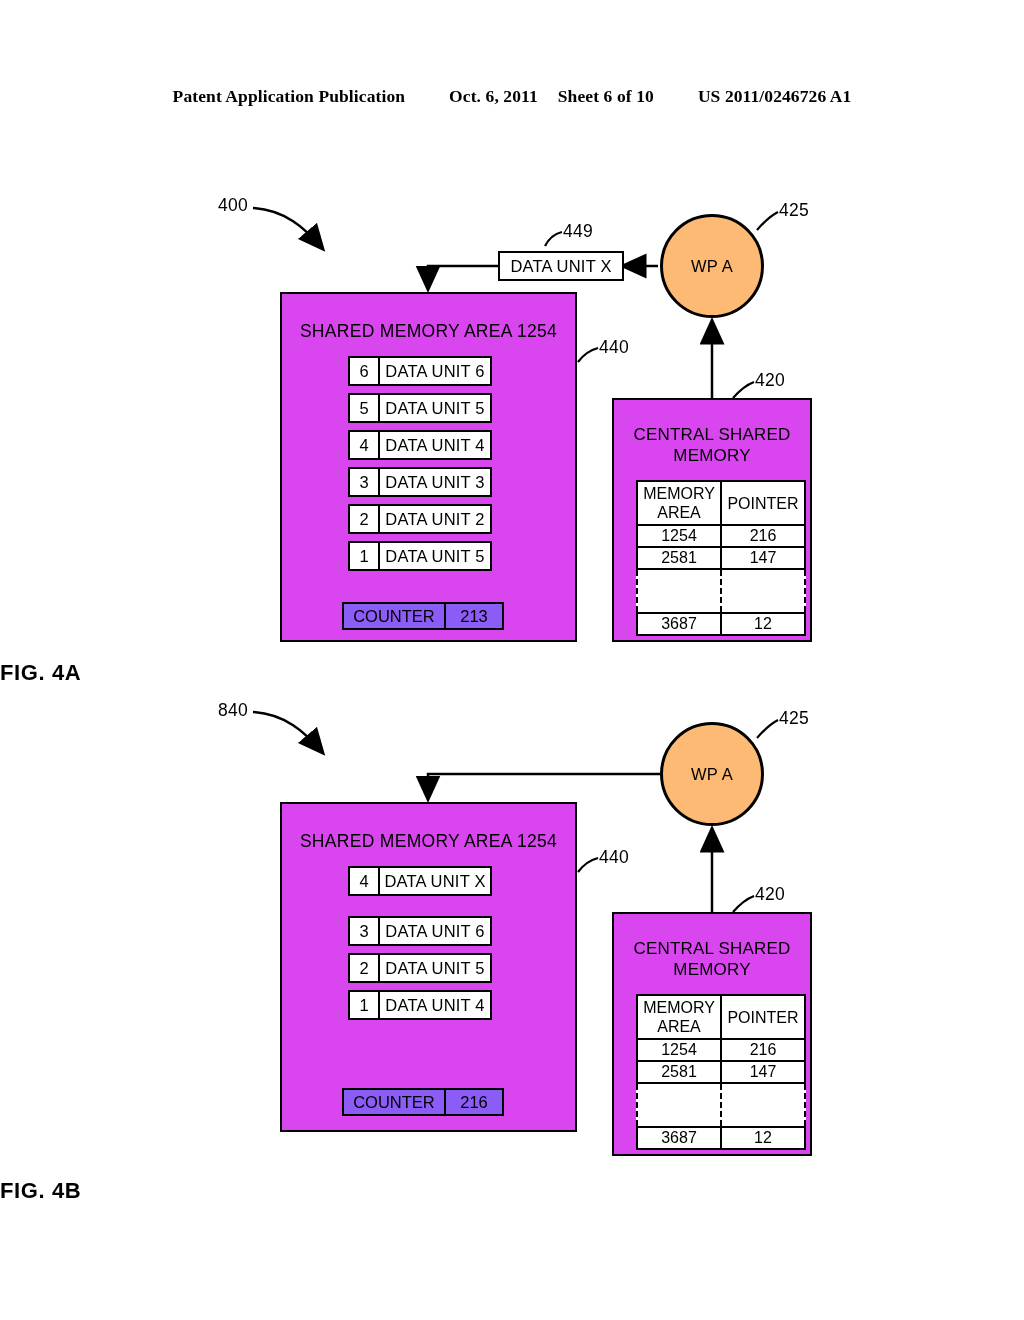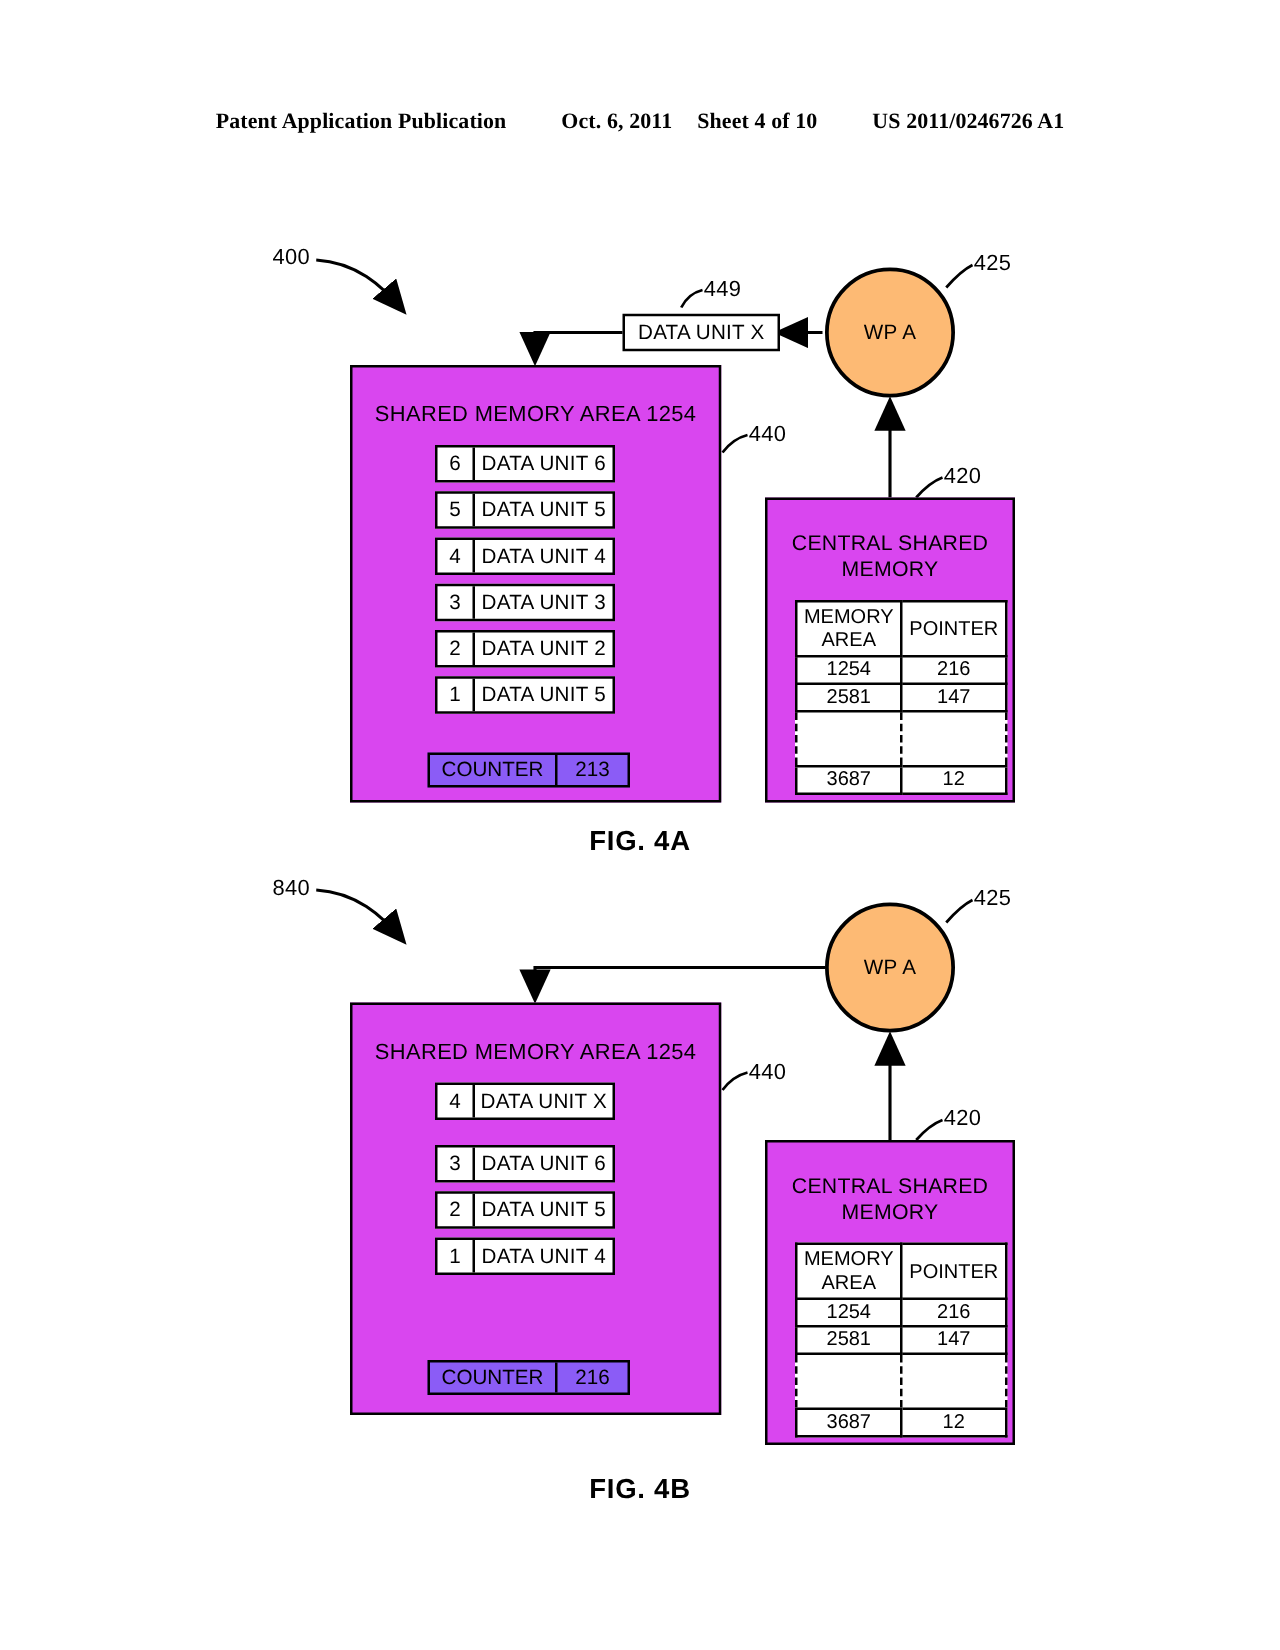--- a/index.html
+++ b/index.html
@@ -202,35 +202,35 @@
     position: absolute;
     font-size: 17.5px;
     letter-spacing: 0.3px;
     white-space: nowrap;
   }
 
   
   .fig-caption {
     position: absolute;
     width: 100%;
-    text-align: center;
+    text-align: left;
     font-weight: bold;
     font-size: 22px;
     letter-spacing: 0.6px;
   }
 </style>
 </head>
 <body>
 
 <div class="pub-header">
   <span class="seg">Patent Application Publication</span>
   <span class="sp-xl"></span>
   <span class="seg">Oct. 6, 2011</span>
   <span class="sp-md"></span>
-  <span class="seg">Sheet 4 of 10</span>
+  <span class="seg">Sheet 6 of 10</span>
   <span class="sp-xl"></span>
   <span class="seg">US 2011/0246726 A1</span>
 </div>
 
 <div class="fig" id="fig-4a">
 
   <svg class="svg-layer" viewBox="0 0 1024 560">
     <defs>
       <marker id="ah4a" markerWidth="10" markerHeight="10" refX="8" refY="4" orient="auto">
         <polygon points="0,0 9,4 0,8" fill="#000"></polygon>

